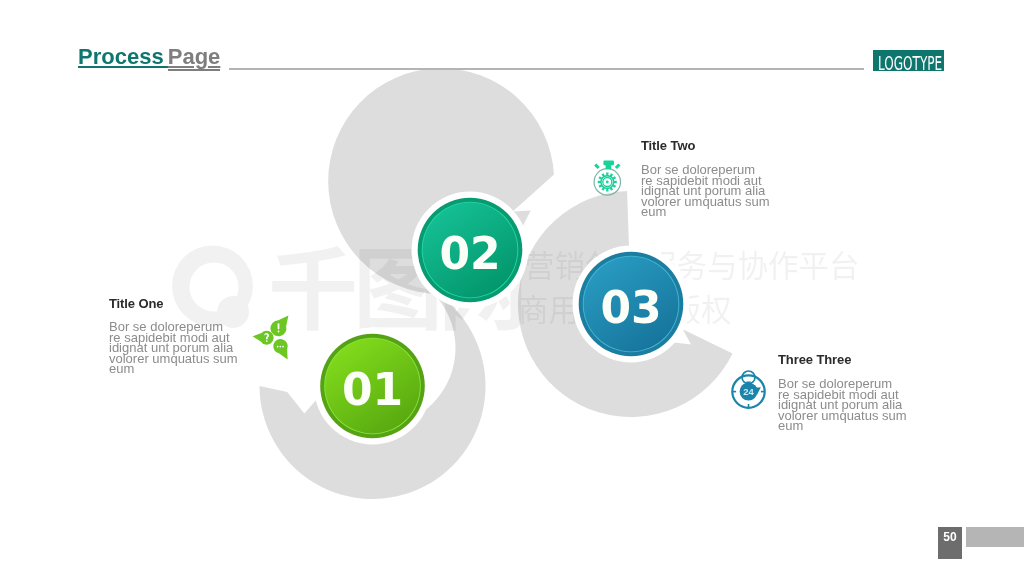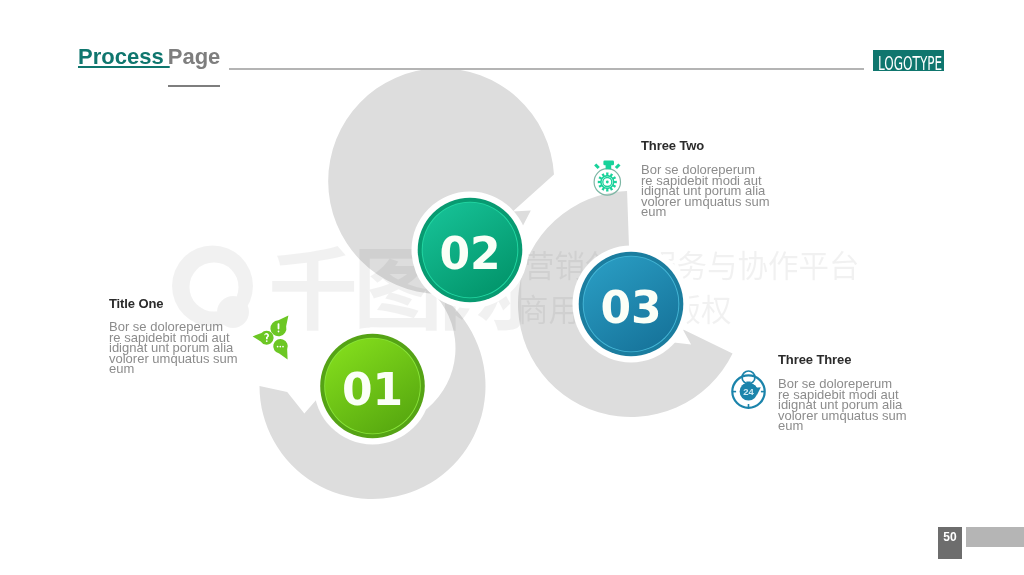--- a/index.html
+++ b/index.html
@@ -4,21 +4,21 @@
 <title>Process Page</title>
 <style>
   html,body{margin:0;padding:0;}
   body{width:1024px;height:575px;background:#ffffff;font-family:"Liberation Sans",sans-serif;overflow:hidden;}
   .slide{position:relative;width:1024px;height:575px;background:#fff;overflow:hidden;}
   svg.layer{position:absolute;left:0;top:0;}
 
   
   .hdr-title{position:absolute;left:78px;top:44px;font-size:22px;font-weight:bold;white-space:nowrap;}
   .hdr-title .lt{color:#0f766e;text-decoration:underline;}
-  .hdr-title .bd{color:#7e7e7e;margin-left:-2px;border-bottom:2px solid #7e7e7e;padding-bottom:16px;}
+  .hdr-title .bd{color:#7e7e7e;margin-left:-2px;border-bottom:2px solid #7e7e7e;padding-bottom:0px;text-decoration:underline;}
   .hdr-rule{position:absolute;left:229px;top:68px;width:635px;height:2px;background:#b4b4b4;}
   .logo{position:absolute;left:873px;top:50px;width:71px;height:21px;background:#0f766e;overflow:hidden;}
   .logo span{display:block;position:absolute;left:4.5px;top:3px;color:#fff;font-size:20px;line-height:20px;
         font-family:"DejaVu Sans Condensed","DejaVu Sans",sans-serif;transform:scaleX(0.67);transform-origin:left top;white-space:nowrap;-webkit-font-smoothing:antialiased;opacity:0.999;}
   
   .pagenum{position:absolute;left:938px;top:527px;width:24px;height:32px;background:#6d6d6d;color:#fff;
            font-size:12px;font-weight:bold;line-height:20px;text-align:center;}
   .pagebar{position:absolute;left:966px;top:527px;width:58px;height:20px;background:#b5b5b5;}
 
   
@@ -145,21 +145,21 @@
     </div>
 
   <div class="pagenum">50</div>
   <div class="pagebar"></div>
 
   <div class="blk b1">
     <div class="ttl">Title One</div>
     <div class="bdy">Bor se doloreperum re sapidebit modi aut idignat unt porum alia volorer umquatus sum eum</div>
   </div>
   <div class="blk b2">
-    <div class="ttl">Three Two</div>
+    <div class="ttl">Title Two</div>
     <div class="bdy">Bor se doloreperum re sapidebit modi aut idignat unt porum alia volorer umquatus sum eum</div>
   </div>
   <div class="blk b3">
     <div class="ttl">Three Three</div>
     <div class="bdy">Bor se doloreperum re sapidebit modi aut idignat unt porum alia volorer umquatus sum eum</div>
   </div>
 
 </div>
 
 </body></html>

